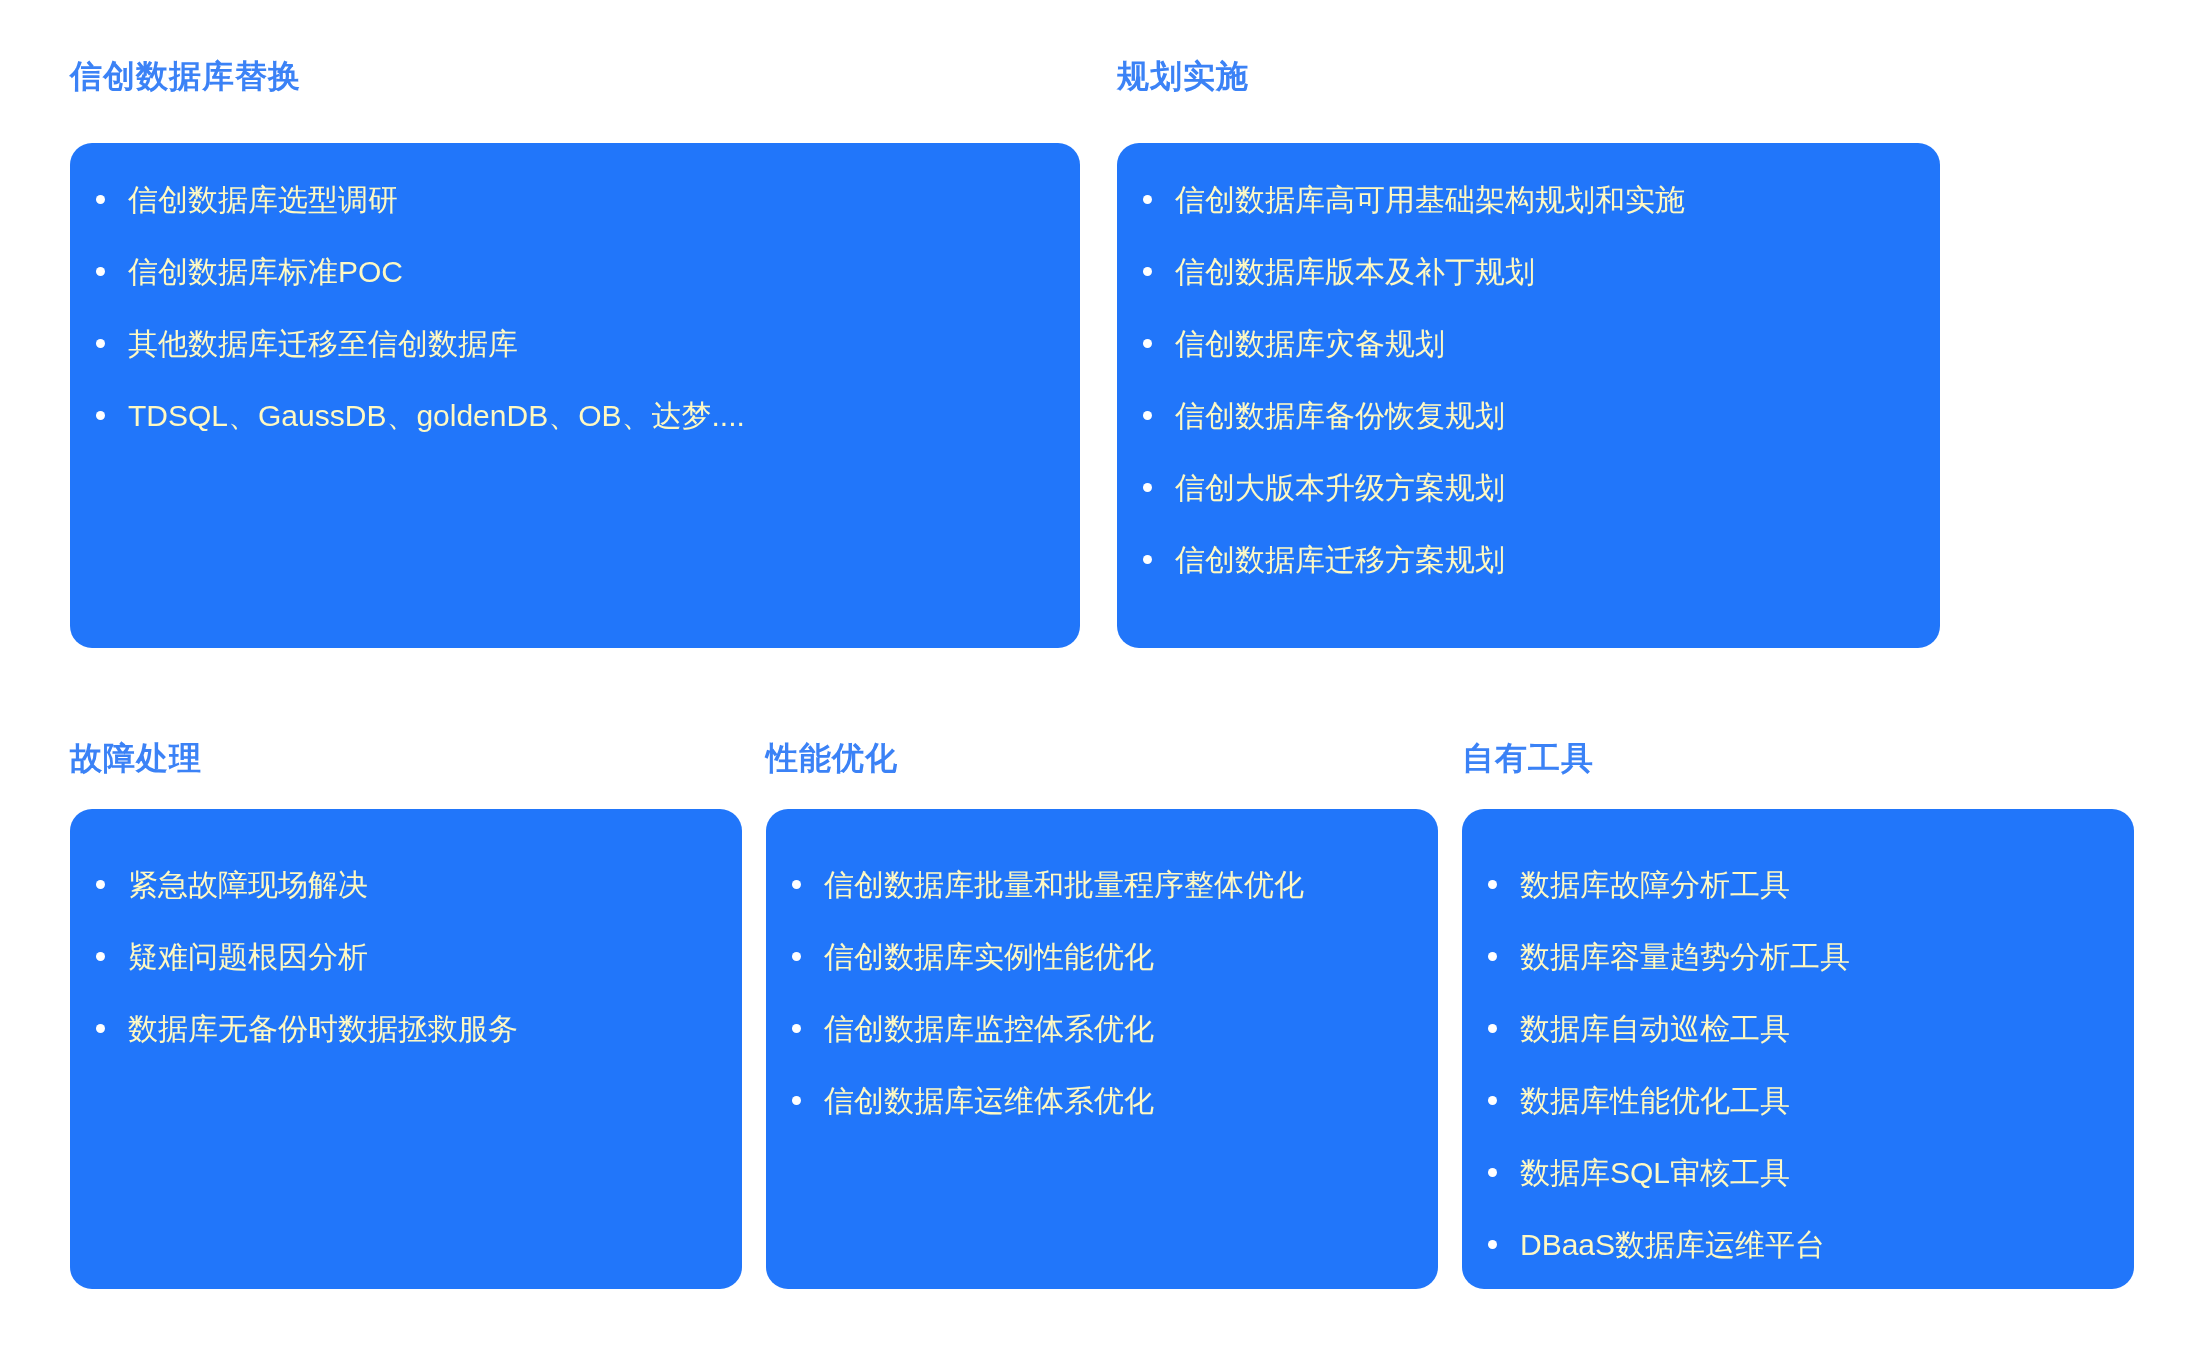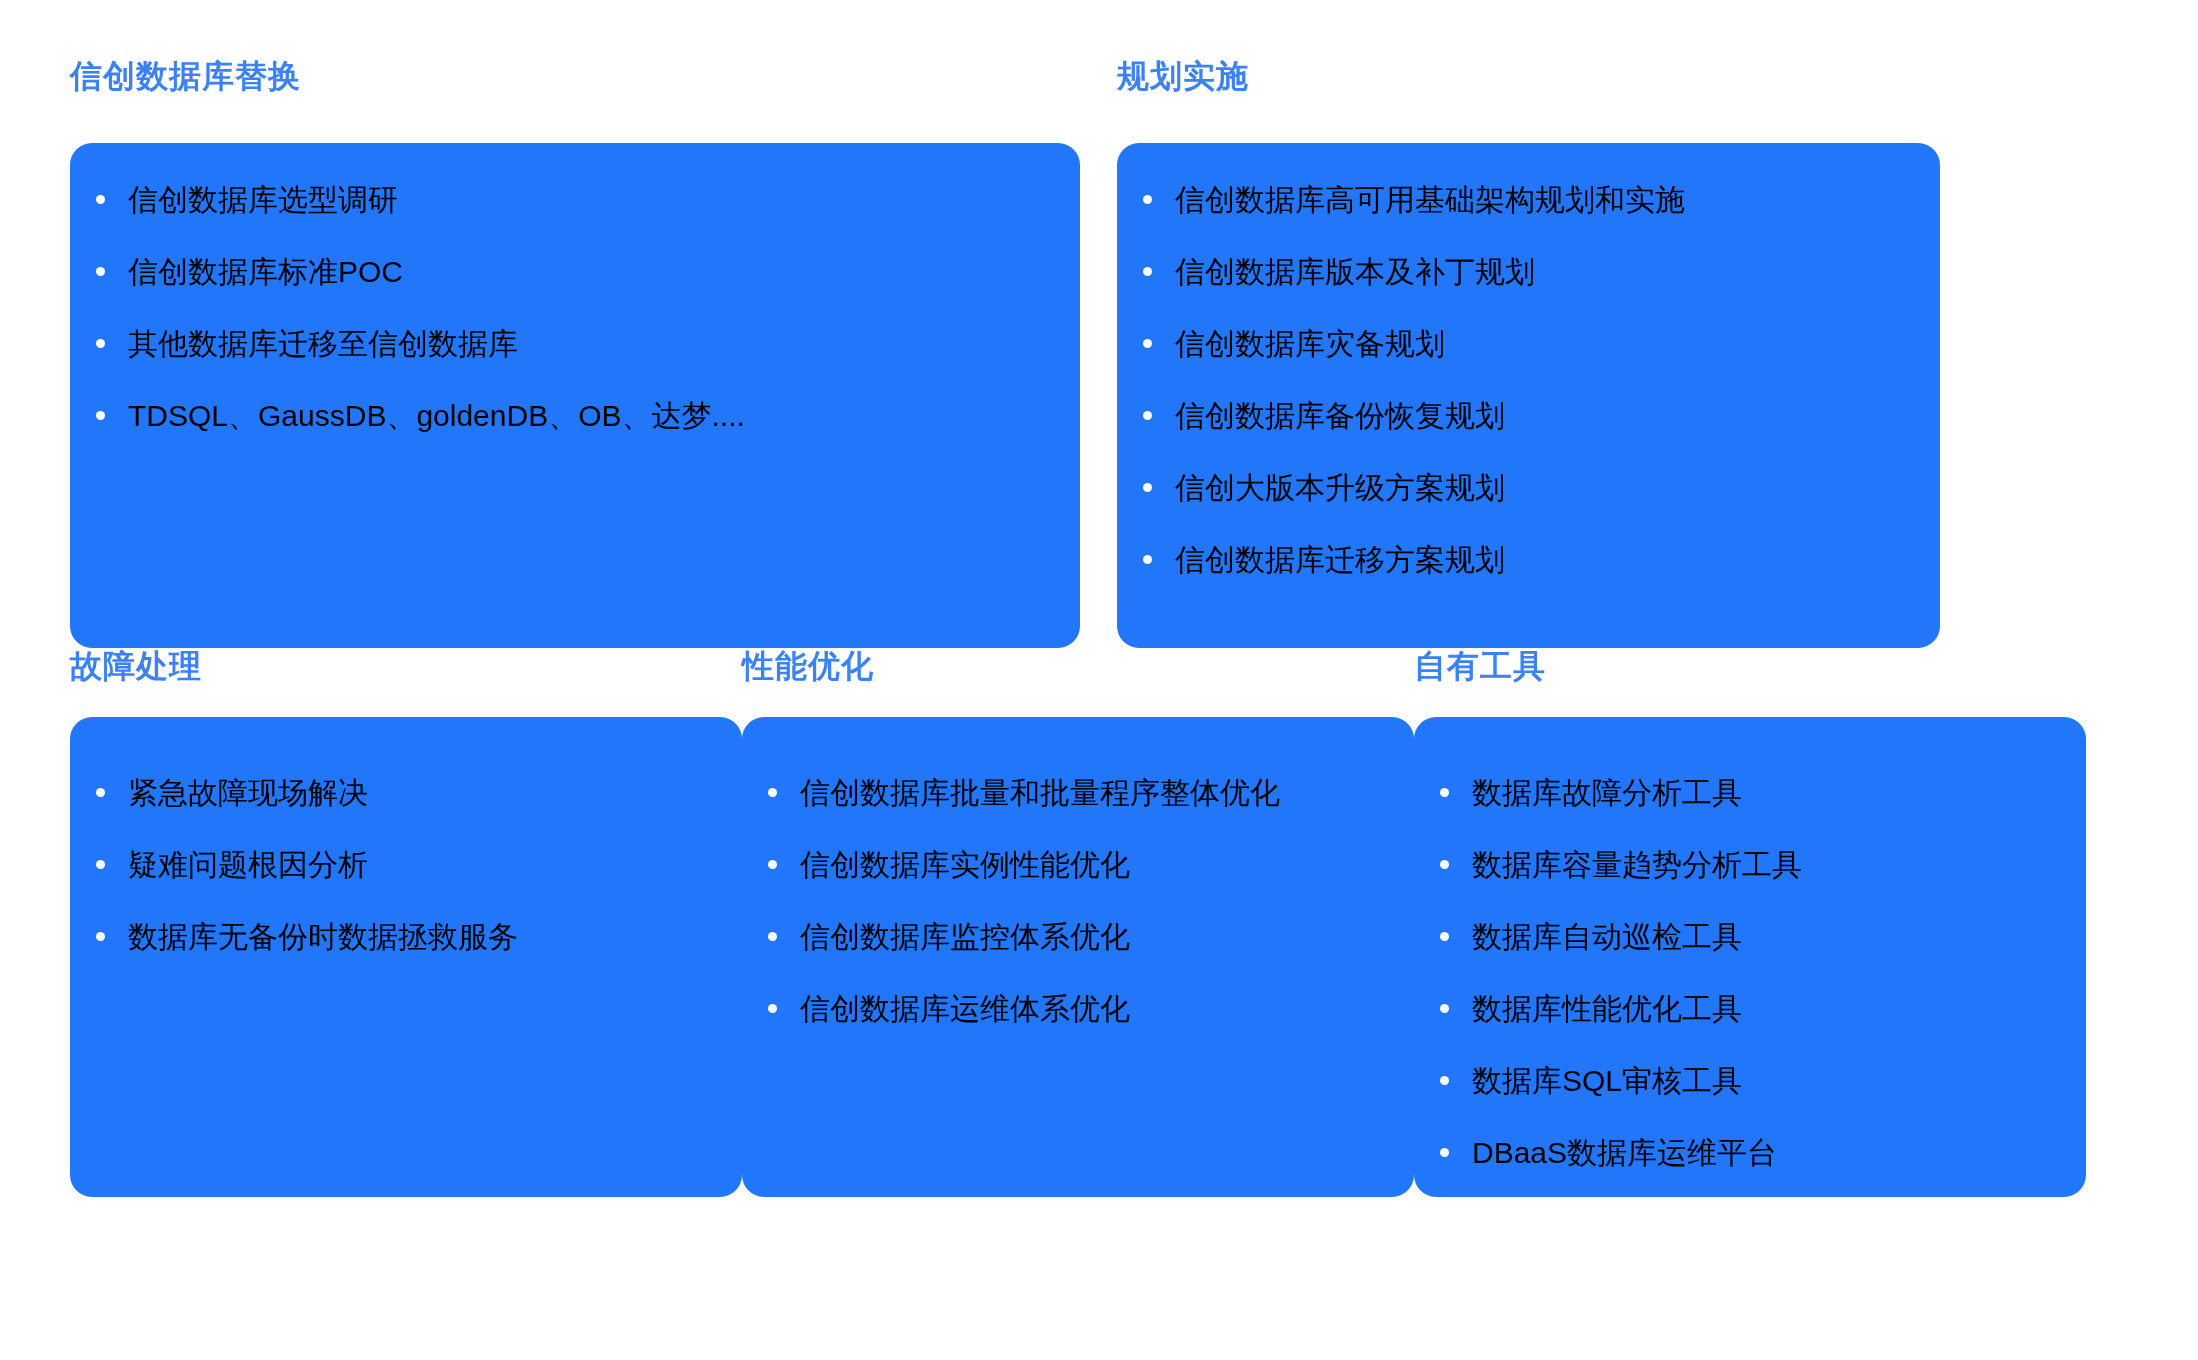--- a/index.html
+++ b/index.html
@@ -14,21 +14,21 @@
     height: 1360px;
     box-sizing: border-box;
     padding: 58px 64px 0 70px;
     background: #FFFFFF;
     overflow: hidden;
   }
   .row { display: flex; }
   .row1 { gap: 37px; }
   .row1 .panel:nth-child(1) { width: 1010px; }
   .row1 .panel:nth-child(2) { width: 823px; }
-  .row2 { }
+  .row2 { gap: 24px; margin-top: 92px; }
   .row2 .panel { width: 672px; }
 
   .panel-title {
     margin: 0;
     font-size: 32px;
     line-height: 37px;
     font-weight: 700;
     color: #3b82f6;
     letter-spacing: 1px;
   }
@@ -49,21 +49,21 @@
     margin: 0;
     padding: 0;
     list-style: none;
   }
   li.item {
     position: relative;
     padding-left: 58px;
     font-size: 30px;
     line-height: 72px;
     white-space: nowrap;
-    color: #000000;
+    color: #fef9c3;
   }
   .dot {
     position: absolute;
     left: 26px;
     top: 31px;
     width: 9px;
     height: 9px;
     border-radius: 50%;
     background: #FFFFFF;
   }

